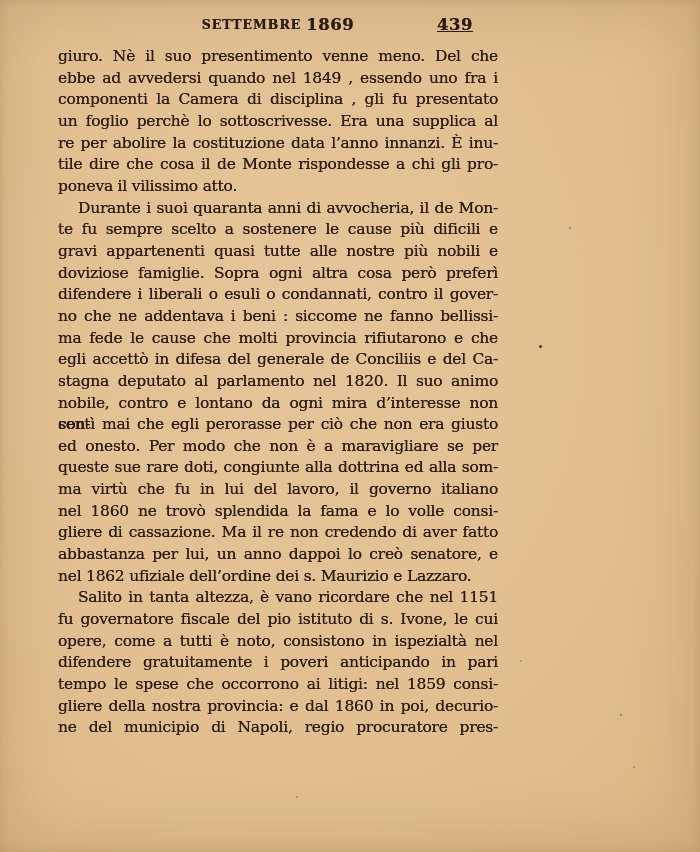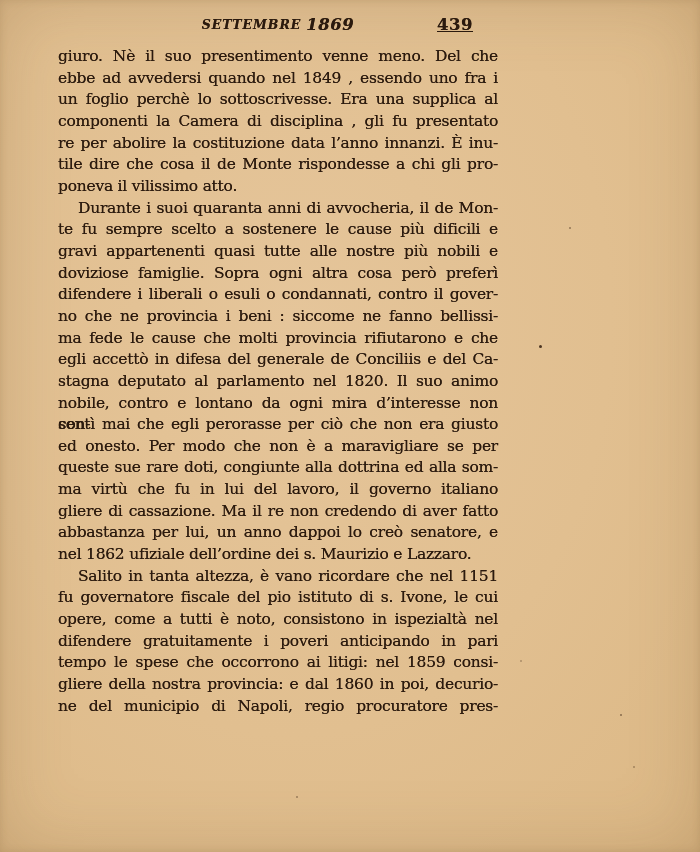--- a/index.html
+++ b/index.html
@@ -16,21 +16,20 @@
     font-family:"DejaVu Serif","Liberation Serif",serif;
     color:var(--ink);
   }
   .header{
     position:absolute;left:58px;top:15px;width:440px;height:22px;
   }
   .running-title{
     position:absolute;left:50%;transform:translateX(-50%);top:0;
     white-space:nowrap;font-weight:bold;
     text-shadow:0 0 .5px rgba(43,26,14,.8);
-    font-style:italic;
   }
   .running-title .month{
     font-size:12.5px;letter-spacing:1px;vertical-align:1px;
   }
   .running-title .year{
     font-size:16.5px;letter-spacing:.5px;margin-left:5px;
   }
   .page-number{
     position:absolute;right:25px;top:0;
     font-size:16.5px;font-weight:bold;letter-spacing:.5px;
@@ -67,39 +66,40 @@
 <div class="page">
 
   <div class="header">
     <span class="running-title"><span class="month">SETTEMBRE</span><span class="year">1869</span></span>
     <span class="page-number">439</span>
   </div>
 
   <div class="text-block">
       <div class="line">giuro. Nè il suo presentimento venne meno. Del che</div>
       <div class="line">ebbe ad avvedersi quando nel 1849 , essendo uno fra i</div>
+      <div class="line">componenti la Camera di disciplina , gli fu presentato</div>
       <div class="line">un foglio perchè lo sottoscrivesse. Era una supplica al</div>
-      <div class="line">componenti la Camera di disciplina , gli fu presentato</div>
       <div class="line">re per abolire la costituzione data l’anno innanzi. È inu-</div>
       <div class="line">tile dire che cosa il de Monte rispondesse a chi gli pro-</div>
       <div class="line para-end">poneva il vilissimo atto.</div>
       <div class="line indent">Durante i suoi quaranta anni di avvocheria, il de Mon-</div>
       <div class="line">te fu sempre scelto a sostenere le cause più dificili e</div>
       <div class="line">gravi appartenenti quasi tutte alle nostre più nobili e</div>
       <div class="line">doviziose famiglie. Sopra ogni altra cosa però preferì</div>
       <div class="line">difendere i liberali o esuli o condannati, contro il gover-</div>
-      <div class="line">no che ne provincia i beni : siccome ne fanno bellissi-</div>
+      <div class="line">no che ne addentava i beni : siccome ne fanno bellissi-</div>
       <div class="line">ma fede le cause che molti provincia rifiutarono e che</div>
       <div class="line">egli accettò in difesa del generale de Conciliis e del Ca-</div>
       <div class="line">stagna deputato al parlamento nel 1820. Il suo animo</div>
       <div class="line">nobile, contro e lontano da ogni mira d’interesse non con-</div>
       <div class="line">sentì mai che egli perorasse per ciò che non era giusto</div>
       <div class="line">ed onesto. Per modo che non è a maravigliare se per</div>
       <div class="line">queste sue rare doti, congiunte alla dottrina ed alla som-</div>
       <div class="line">ma virtù che fu in lui del lavoro, il governo italiano</div>
+      <div class="line">nel 1860 ne trovò splendida la fama e lo volle consi-</div>
       <div class="line">gliere di cassazione. Ma il re non credendo di aver fatto</div>
       <div class="line">abbastanza per lui, un anno dappoi lo creò senatore, e</div>
       <div class="line para-end">nel 1862 ufiziale dell’ordine dei s. Maurizio e Lazzaro.</div>
       <div class="line indent">Salito in tanta altezza, è vano ricordare che nel 1151</div>
       <div class="line">fu governatore fiscale del pio istituto di s. Ivone, le cui</div>
       <div class="line">opere, come a tutti è noto, consistono in ispezialtà nel</div>
       <div class="line">difendere gratuitamente i poveri anticipando in pari</div>
       <div class="line">tempo le spese che occorrono ai litigi: nel 1859 consi-</div>
       <div class="line">gliere della nostra provincia: e dal 1860 in poi, decurio-</div>
       <div class="line">ne del municipio di Napoli, regio procuratore pres-</div>

